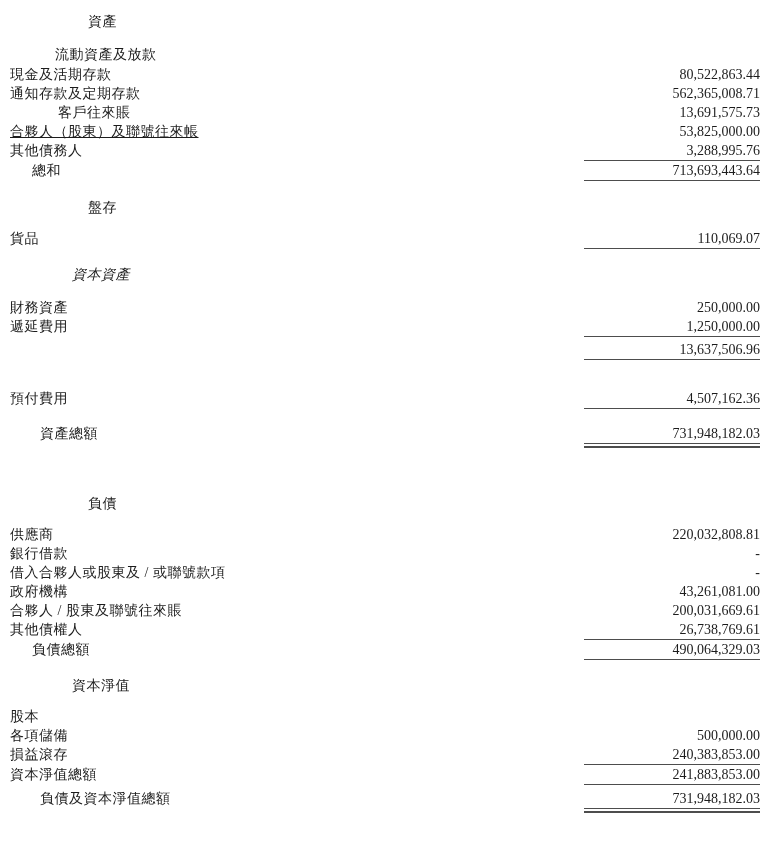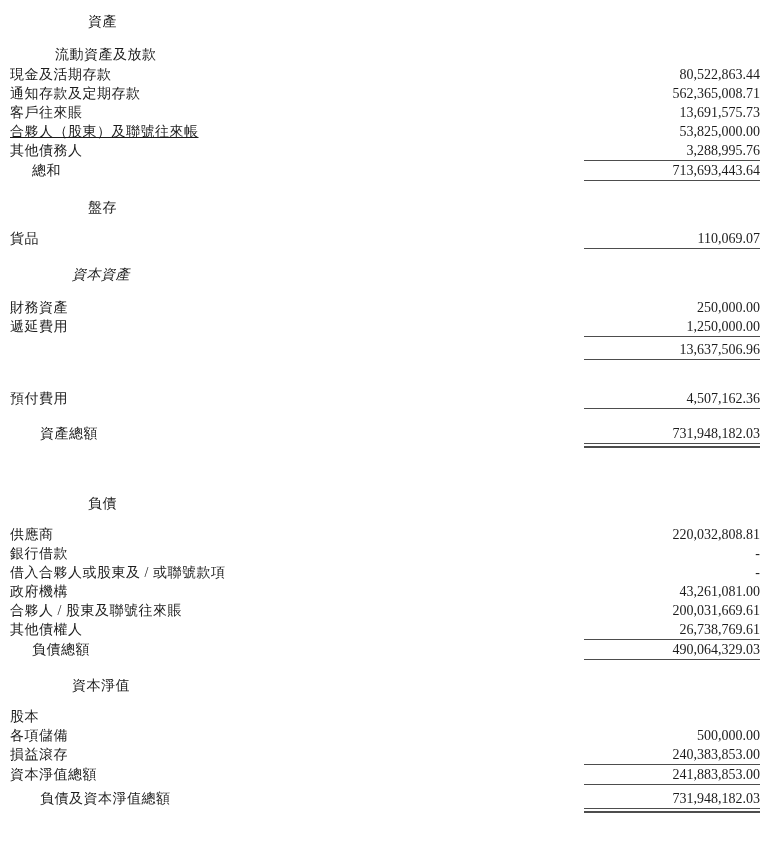--- a/index.html
+++ b/index.html
@@ -63,21 +63,21 @@
       </div>
       <div class="row" style="margin-top: 1px;">
         <span class="label" style="padding-left: 0px;">現金及活期存款</span>
         <span class="value">80,522,863.44</span>
       </div>
       <div class="row">
         <span class="label" style="padding-left: 0px;">通知存款及定期存款</span>
         <span class="value">562,365,008.71</span>
       </div>
       <div class="row">
-        <span class="label" style="padding-left: 0px;">客戶往來賬</span>
+        <span class="label" style="padding-left: 0px; margin-left: 48px;">客戶往來賬</span>
         <span class="value">13,691,575.73</span>
       </div>
       <div class="row">
         <span class="label" style="padding-left: 0px; text-decoration: underline;">合夥人（股東）及聯號往來帳</span>
         <span class="value">53,825,000.00</span>
       </div>
       <div class="row">
         <span class="label" style="padding-left: 0px; text-align: right;">其他債務人</span>
         <span class="value rule-single">3,288,995.76</span>
       </div>

